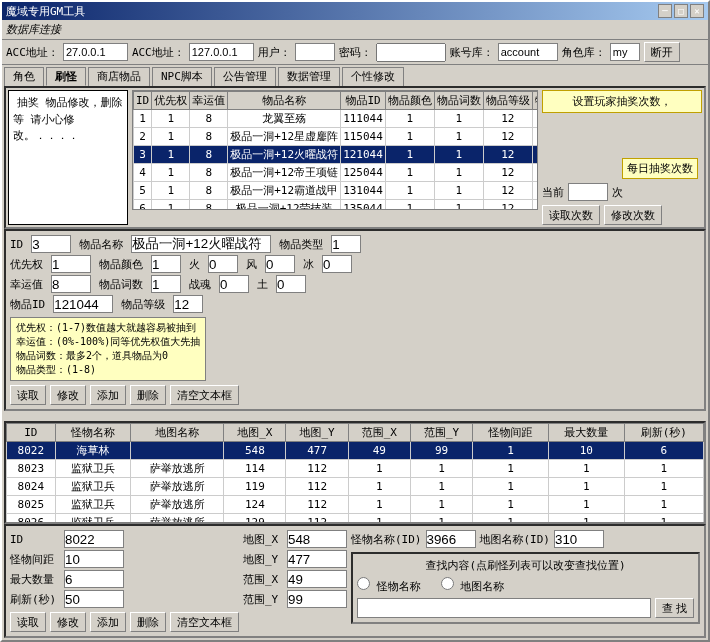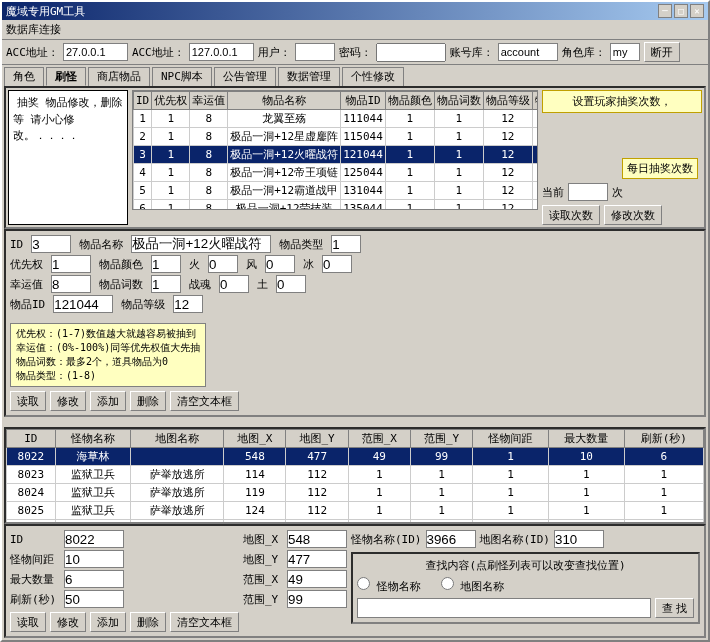--- a/index.html
+++ b/index.html
@@ -45,20 +45,21 @@
       align-items: center;
       justify-content: center;
       cursor: pointer;
     }
     .menu-bar {
       background: #d4d0c8;
       padding: 2px 4px;
       font-size: 11px;
       border-bottom: 1px solid #808080;
       flex-shrink: 0;
+      font-style: italic;
     }
     .toolbar {
       background: #d4d0c8;
       padding: 2px 4px;
       display: flex;
       align-items: center;
       gap: 4px;
       flex-shrink: 0;
       border-bottom: 1px solid #808080;
     }
@@ -371,21 +372,21 @@
           <input type="text" value="0" style="width: 30px; height: 18px; border: 1px solid rgb(128, 128, 128);">
         </div>
 
         <div style="display:flex; gap:8px; align-items:center;">
           <span>物品ID</span>
           <input type="text" value="121044" style="width: 60px; height: 18px; border: 1px solid rgb(128, 128, 128);">
           <span>物品等级</span>
           <input type="text" value="12" style="width: 30px; height: 18px; border: 1px solid rgb(128, 128, 128);">
         </div>
 
-        <div style="display:flex; gap:4px; align-items:flex-start; margin-top:8px;">
+        <div style="display:flex; gap:4px; align-items:flex-start; margin-top:2px;">
           <div class="tooltip-box" style="font-size:10px;">
             优先权：(1-7)数值越大就越容易被抽到<br>
             幸运值：(0%-100%)同等优先权值大先抽<br>
             物品词数：最多2个，道具物品为0<br>
             物品类型：(1-8)
           </div>
         </div>
 
         <div class="btn-row">
           <button class="btn">读取</button>

